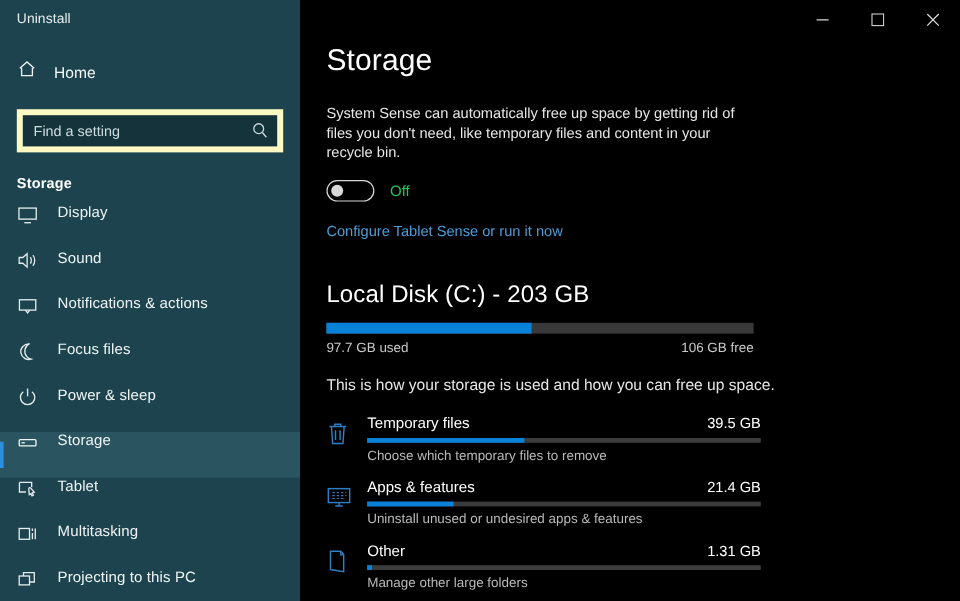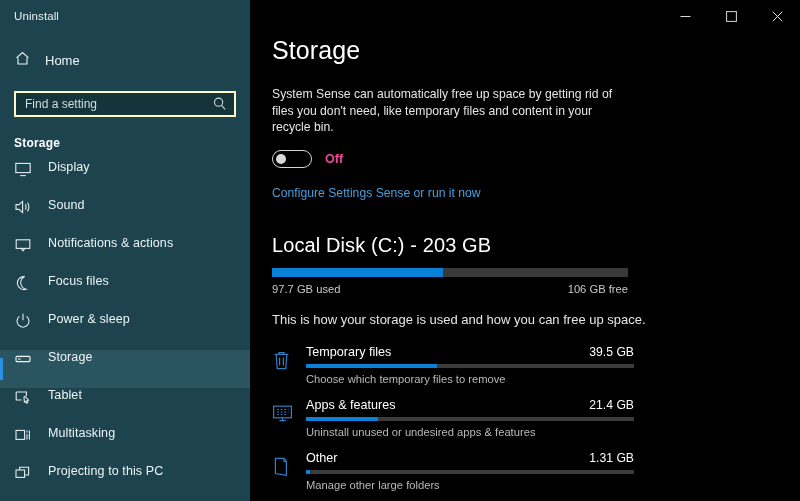--- a/index.html
+++ b/index.html
@@ -26,21 +26,21 @@
   .sb-title { font-size:11.5px; color:#e8eef0; letter-spacing:.1px; }
 
   .home-row {
     height:30px; display:flex; align-items:center;
     margin-top:13px; padding-left:14px; gap:14px;
   }
   .home-row .lbl { font-size:13px; color:#f2f6f7; }
 
   .search-wrap { padding:16px 14px 0 14px; }
   .search-box {
-    height:26px; background:#14333b; border:2px solid #fef9c3;
+    height:36px; background:#14333b; border:5px solid #fef9c3;
     display:flex; align-items:center; padding:0 6px 0 9px;
   }
   .search-box .ph { font-size:12px; color:#cfdde1; flex:1; }
   .search-box .mag { width:16px; height:16px; flex:0 0 16px; opacity:.92; }
 
   .group-head {
     font-size:12px; font-weight:bold; color:#ffffff;
     padding:19px 0 0 14px; letter-spacing:.2px;
   }
 
@@ -74,21 +74,21 @@
     color:#e6e6e6; max-width:360px;
   }
 
   .toggle-row { margin-top:14px; display:flex; align-items:center; gap:13px; }
   .toggle {
     width:40px; height:18px; border-radius:9px;
     border:1.5px solid #d6d6d6; background:transparent;
     display:flex; align-items:center; padding:0 3px;
   }
   .toggle .knob { width:10px; height:10px; border-radius:50%; background:#d9d9d9; }
-  .toggle-state { font-size:12.5px; color:#ec4899;font-weight:bold; }
+  .toggle-state { font-size:12.5px; color:#22c55e; }
 
   .link { font-size:12.2px; color:#4cا; }
   .link { color:#4a9eda; }
   a.link { text-decoration:none; }
 
   .cfg-link { display:inline-block; margin-top:18px; font-size:12.2px; color:#4a9eda; }
 
   .disk-title { margin-top:33px; font-size:20px; color:#fff; letter-spacing:.1px; }
 
   .disk-bar {
@@ -279,21 +279,21 @@
 
       <div class="desc">System Sense can automatically free up space by getting rid of files you don't need, like temporary files and content in your recycle bin.</div>
 
       <div class="toggle-row">
         <div class="toggle">
           <div class="knob"></div>
         </div>
         <span class="toggle-state">Off</span>
       </div>
 
-      <a href="#" class="cfg-link link">Configure Settings Sense or run it now</a>
+      <a href="#" class="cfg-link link">Configure Tablet Sense or run it now</a>
 
       <div class="disk-title">Local Disk (C:) - 203 GB</div>
 
       <div class="disk-bar">
         <div class="fill" id="disk-fill" style="width: 48%;"></div>
       </div>
 
       <div class="disk-legend">
         <span>97.7 GB used</span>
         <span>106 GB free</span>

